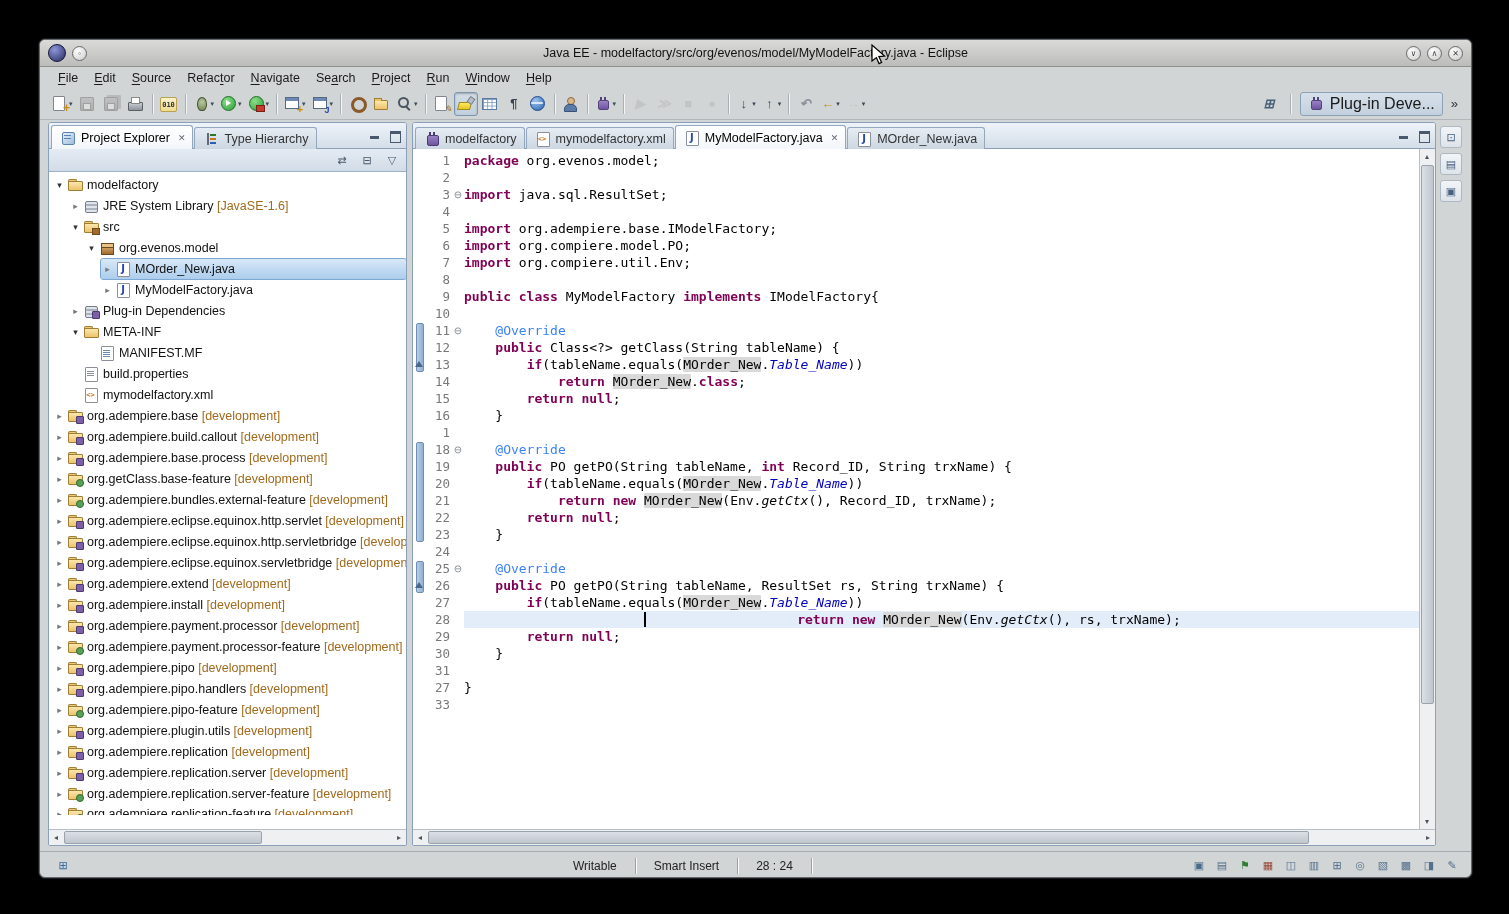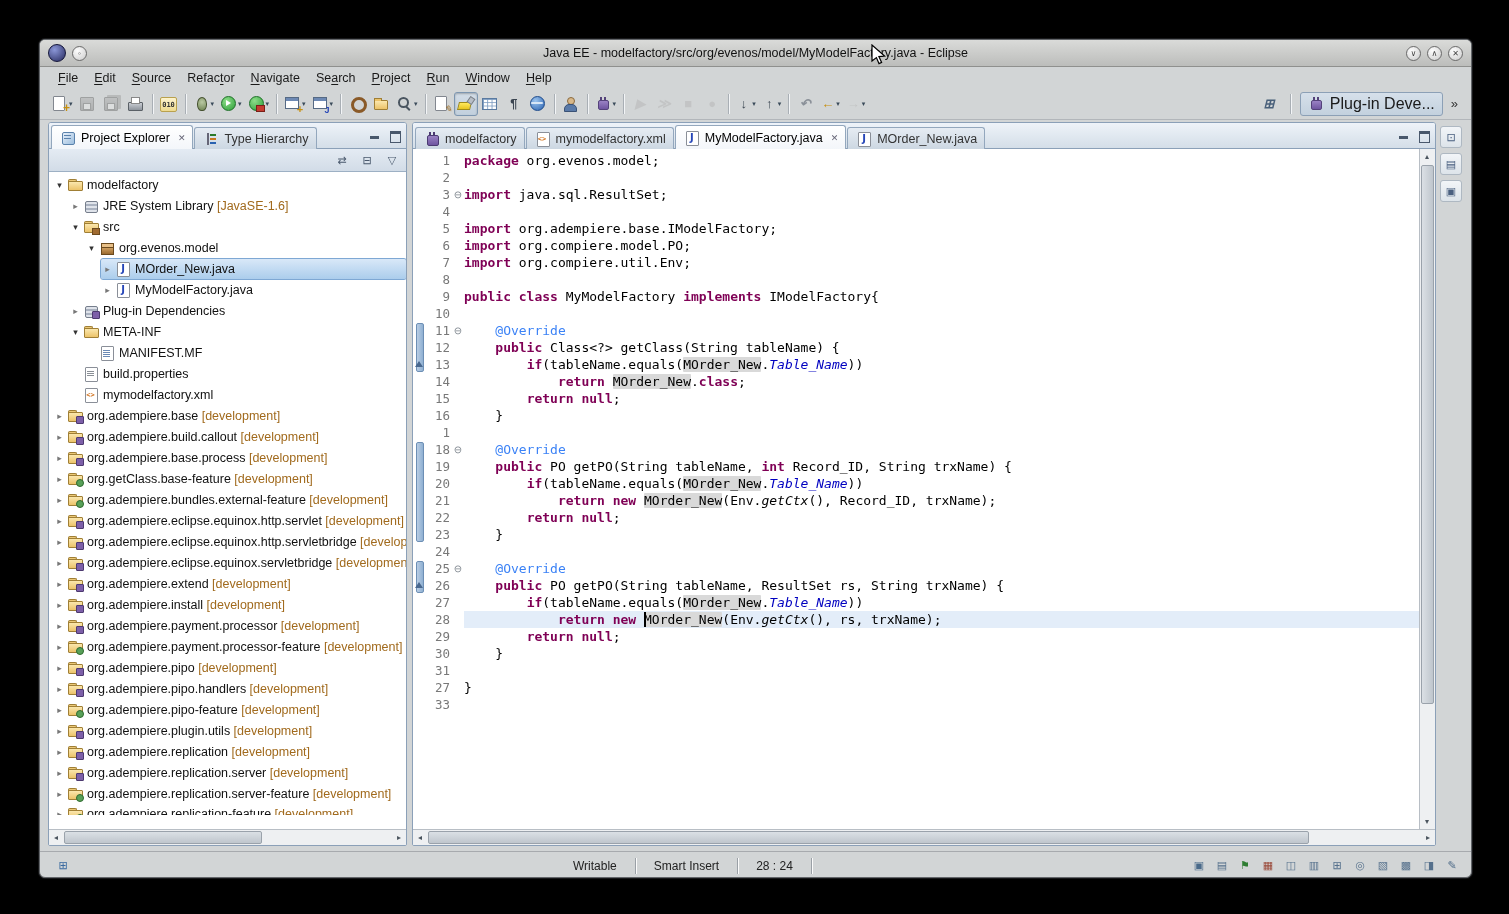--- a/index.html
+++ b/index.html
@@ -170,21 +170,21 @@
   .rarrow{position:absolute;left:2px;width:0;height:0;border-left:4px solid transparent;
         border-right:4px solid transparent;border-bottom:6px solid #49688f;}
   .r-num{position:absolute;left:13px;top:0;bottom:0;width:26px;padding-top:3px;text-align:right;
         color:#787878;font:12.5px "DejaVu Sans Mono",monospace;}
   .ln{height:17px;line-height:17px;padding-right:2px;}
   .r-fold{position:absolute;left:39px;top:0;bottom:0;width:12px;padding-top:3px;}
   .fl{height:17px;line-height:17px;text-align:center;font-size:10px;color:#808890;}
   .codewrap{position:absolute;left:51px;top:0;right:15px;bottom:0;padding-top:3px;overflow:hidden;
         font:13px "DejaVu Sans Mono",monospace;color:#000;}
   .cl{height:17px;line-height:17px;white-space:pre;position:relative;}
-  .cl.cur{background:#e3edf9;}
+  .cl.cur{background:#e3edf9;text-align:center;}
   .s-k{color:#7f0055;font-weight:bold;}
   .s-a{color:#3b82f6;}
   .s-f{color:#0000c0;font-style:italic;}
   .s-m{font-style:italic;}
   .s-o{background:#d9d9d9;border-radius:1px;}
   .caret{position:absolute;top:1px;width:1.5px;height:15px;background:#000;}
 
   
   .vscroll{position:absolute;right:0;top:0;bottom:0;width:15px;background:#eef0f2;border-left:1px solid #b8bec5;}
   .vthumb{position:absolute;left:1px;right:1px;top:16px;height:79%;background:linear-gradient(90deg,#dbe0e5,#bfc6cd);

